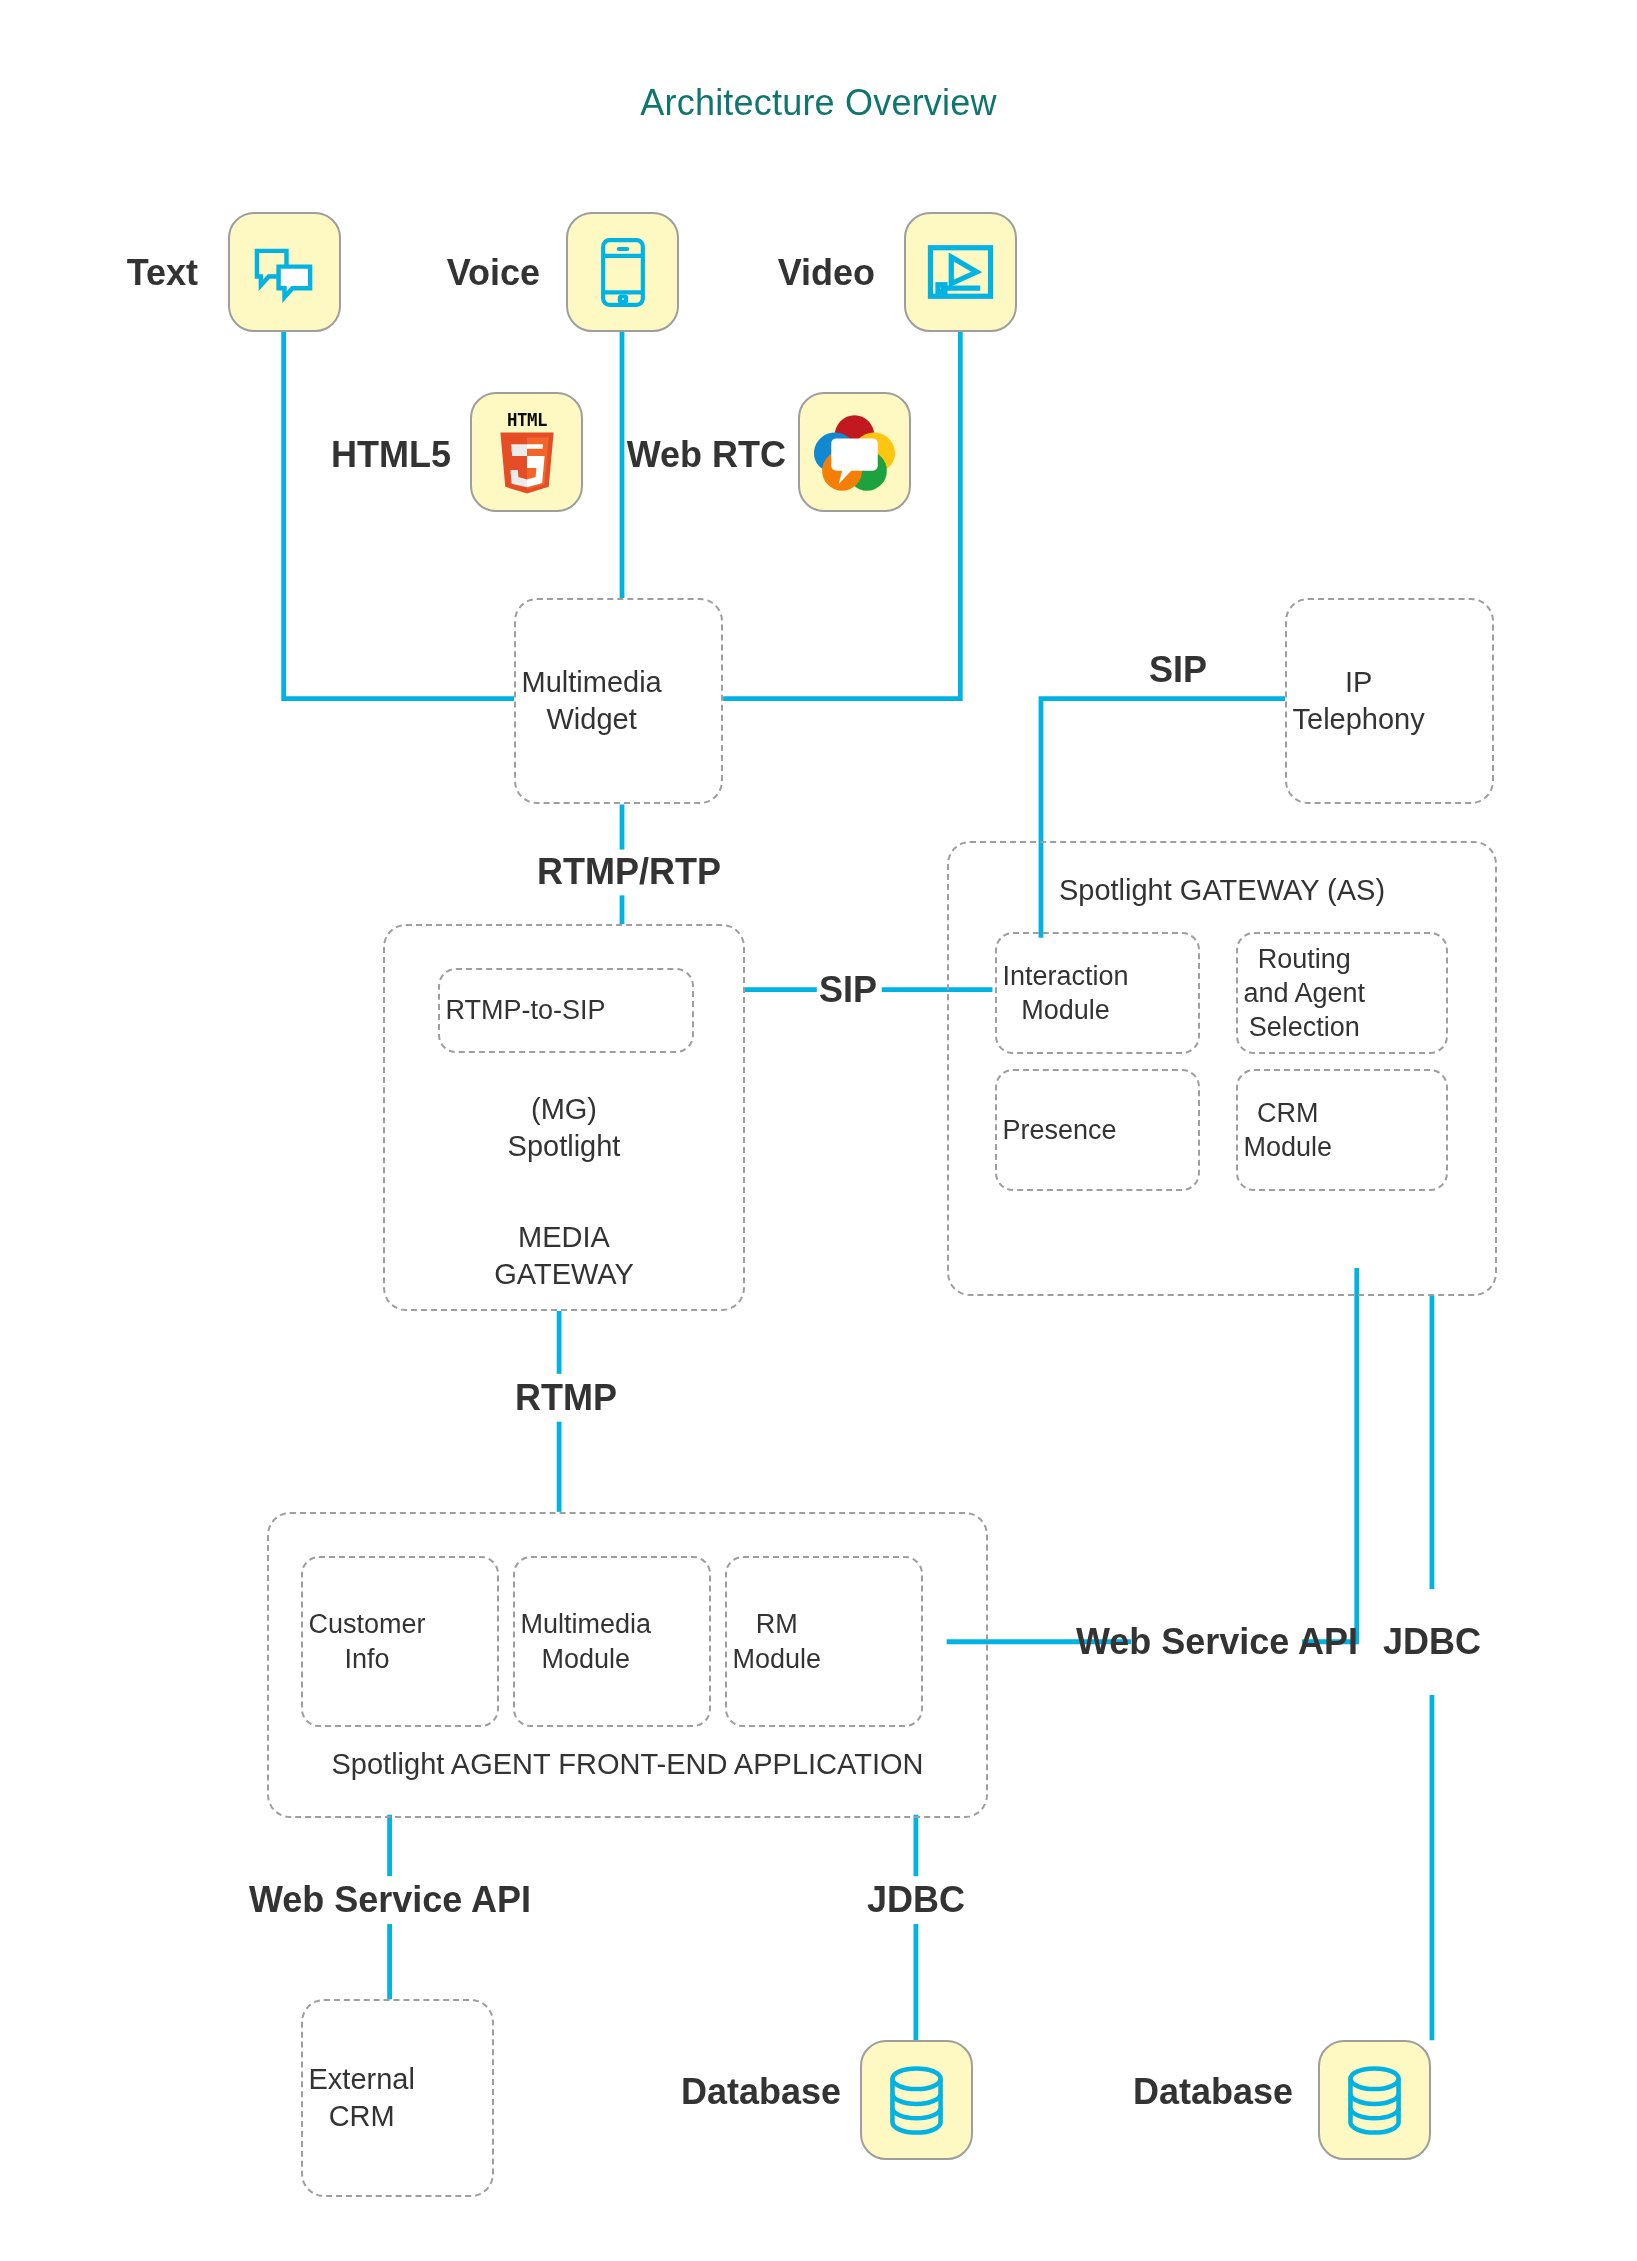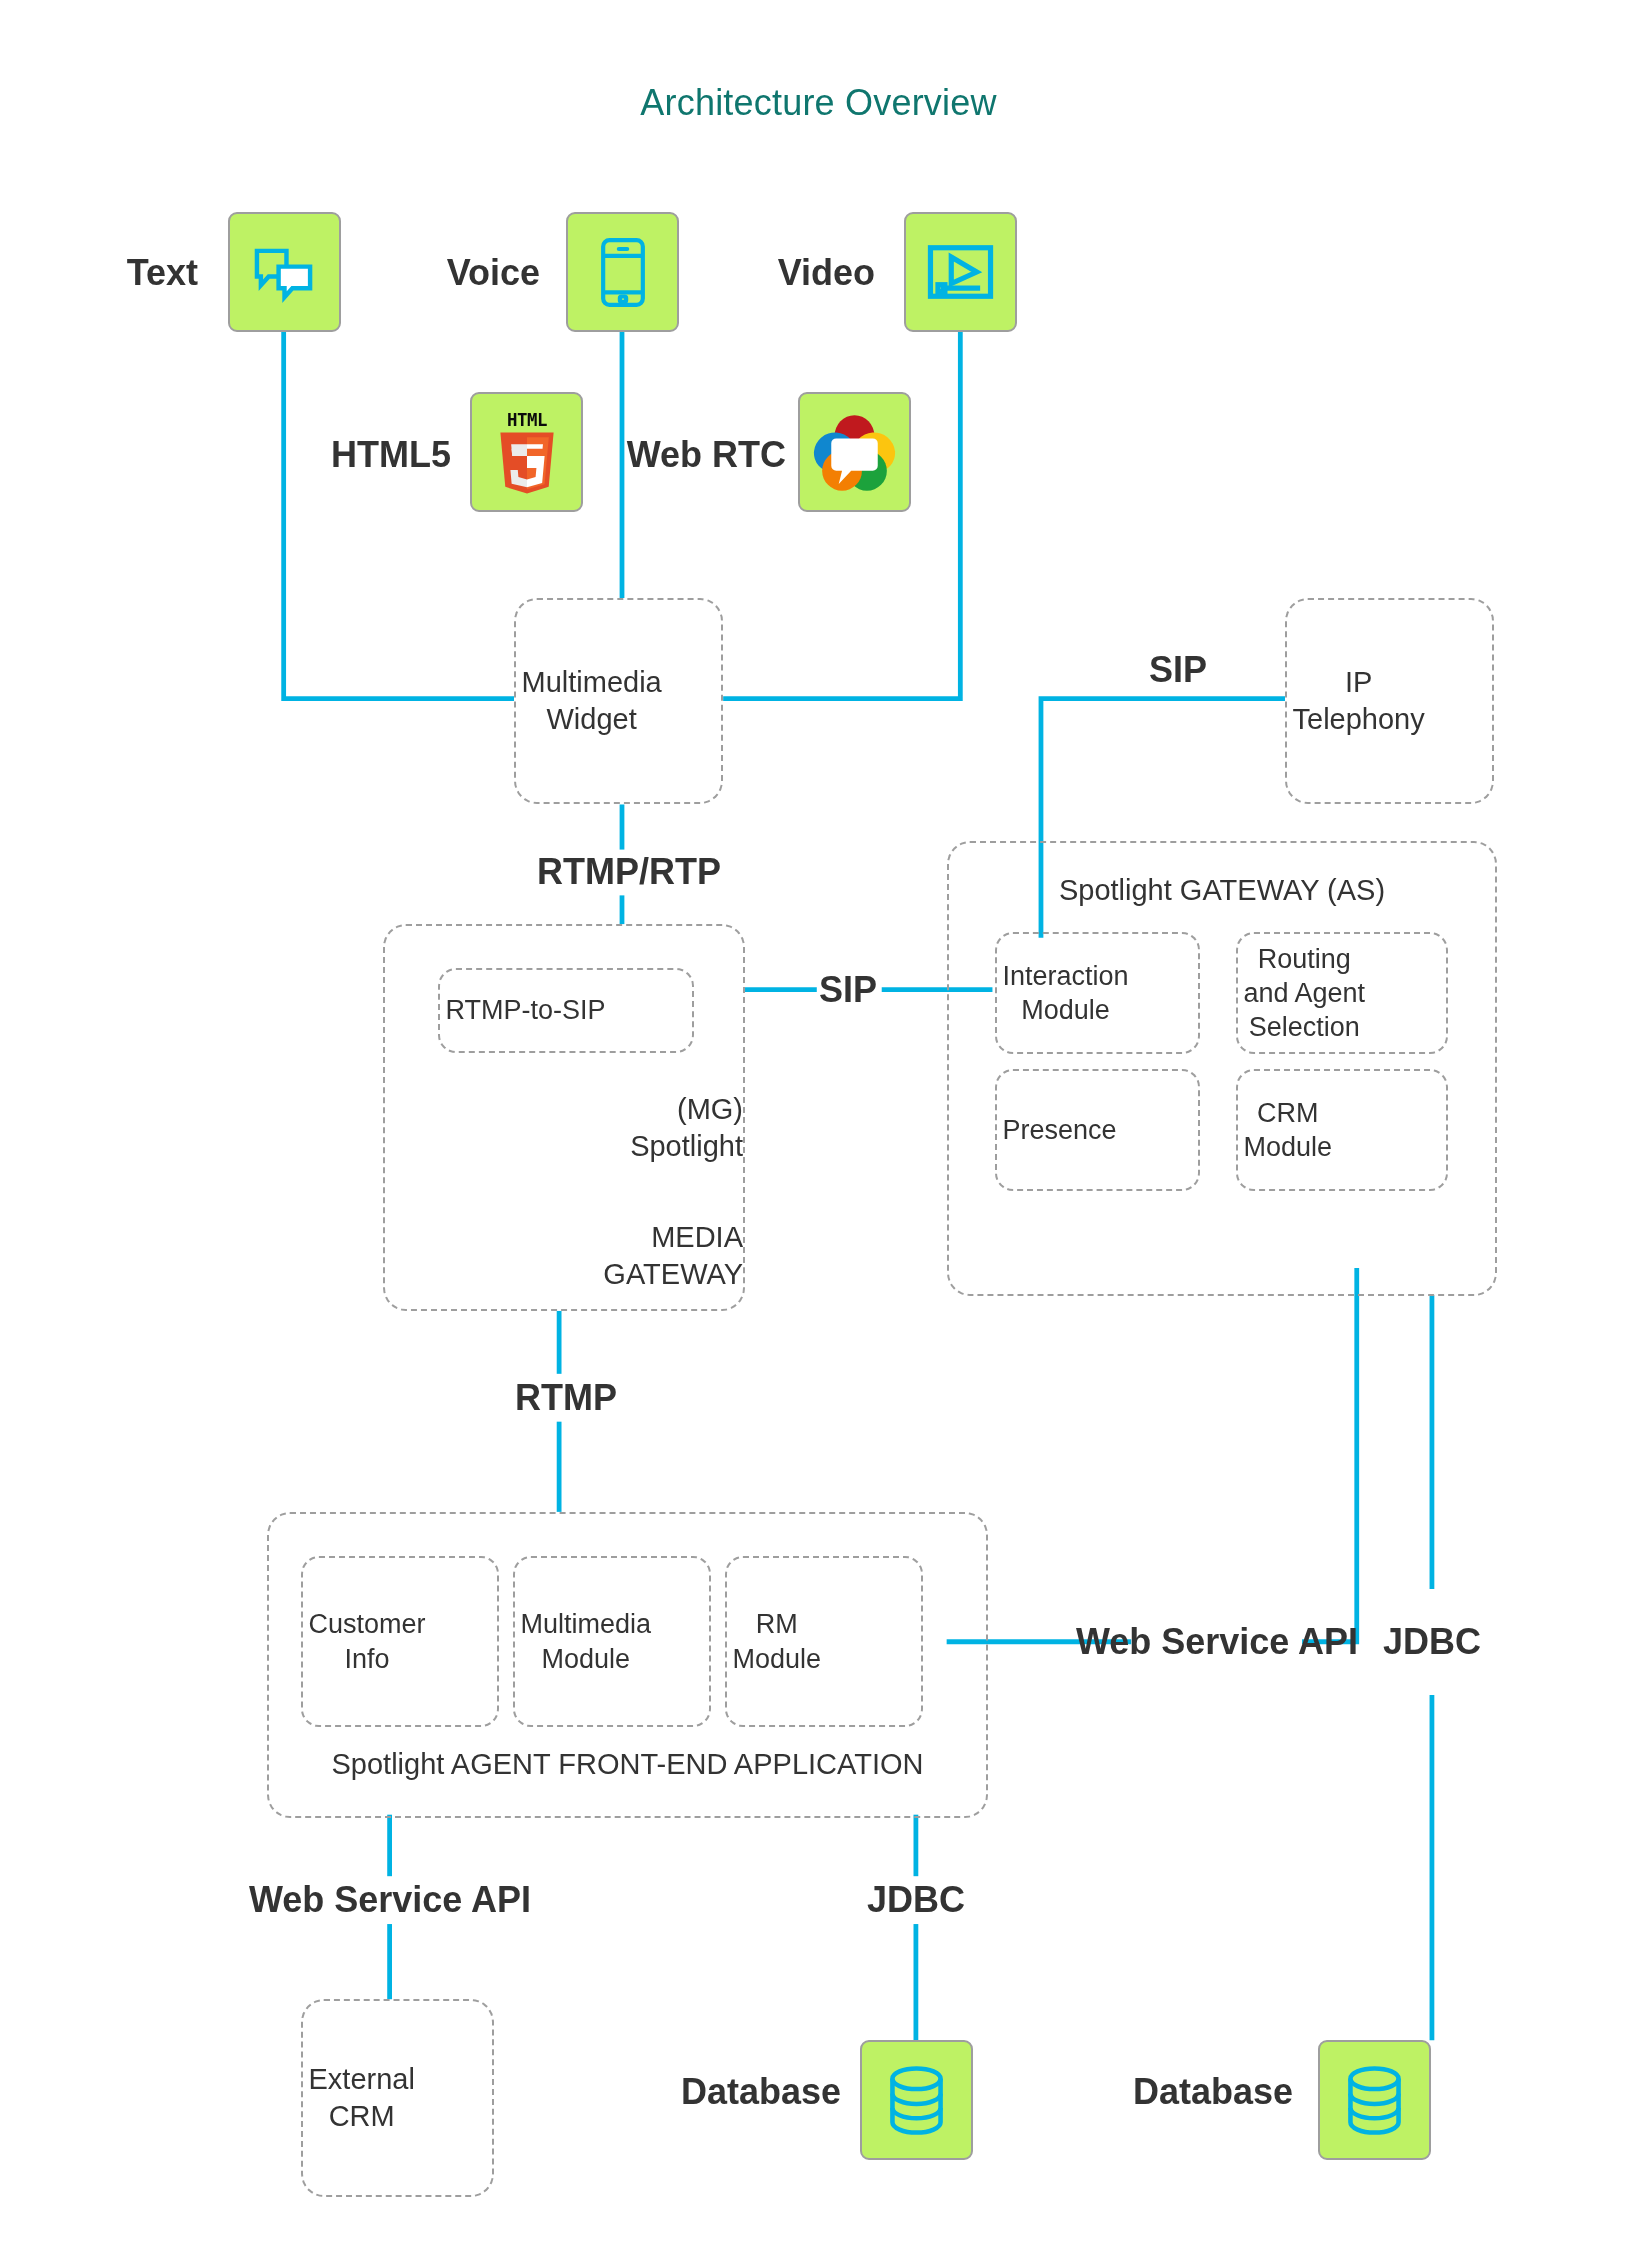--- a/index.html
+++ b/index.html
@@ -13,21 +13,21 @@
   svg.wires{position:absolute;left:0;top:0;width:1637px;height:2261px;pointer-events:none;}
 
   
   .title{
     position:absolute;left:0;right:0;top:82px;text-align:center;
     font-size:36px;color:#0f766e;letter-spacing:0.2px;
   }
 
   
   .tile{
-    position:absolute;background:#bef264;border:2.7px solid #9e9e9e;border-radius:9px;
+    position:absolute;background:#fef9c3;border:2.7px solid #9e9e9e;border-radius:26px;
     display:flex;align-items:center;justify-content:center;box-sizing:border-box;
   }
   .tile svg{display:block;}
 
   
   .dbox{
     position:absolute;box-sizing:border-box;background:transparent;
     border:2.7px dashed #9e9e9e;border-radius:23px;
     display:flex;align-items:center;justify-content:flex-start;text-align:center;
     font-size:29px;line-height:1.26;color:#333333;
@@ -44,21 +44,21 @@
   
   .flabel{
     position:absolute;font-size:36px;color:#333333;white-space:nowrap;
     line-height:1.2;
     font-weight:bold;
   }
   .flabel.c{transform:translate(-50%,-50%);}
   .flabel.r{transform:translate(-100%,-50%);}
 
   
-  .mg-lines{position:absolute;left:0;right:0;text-align:right;font-size:29px;line-height:1.26;white-space:pre-line;}
+  .mg-lines{position:absolute;left:0;right:0;text-align:center;font-size:29px;line-height:1.26;white-space:pre-line;}
 </style>
 </head>
 <body>
 
 <div id="canvas">
 
   <svg class="wires" viewBox="0 0 2395 3308">
     <g stroke="#00b3e3" stroke-width="7" fill="none" stroke-linecap="butt">
 
       <path d="M 415 485 L 415 1022 L 752 1022"></path>

